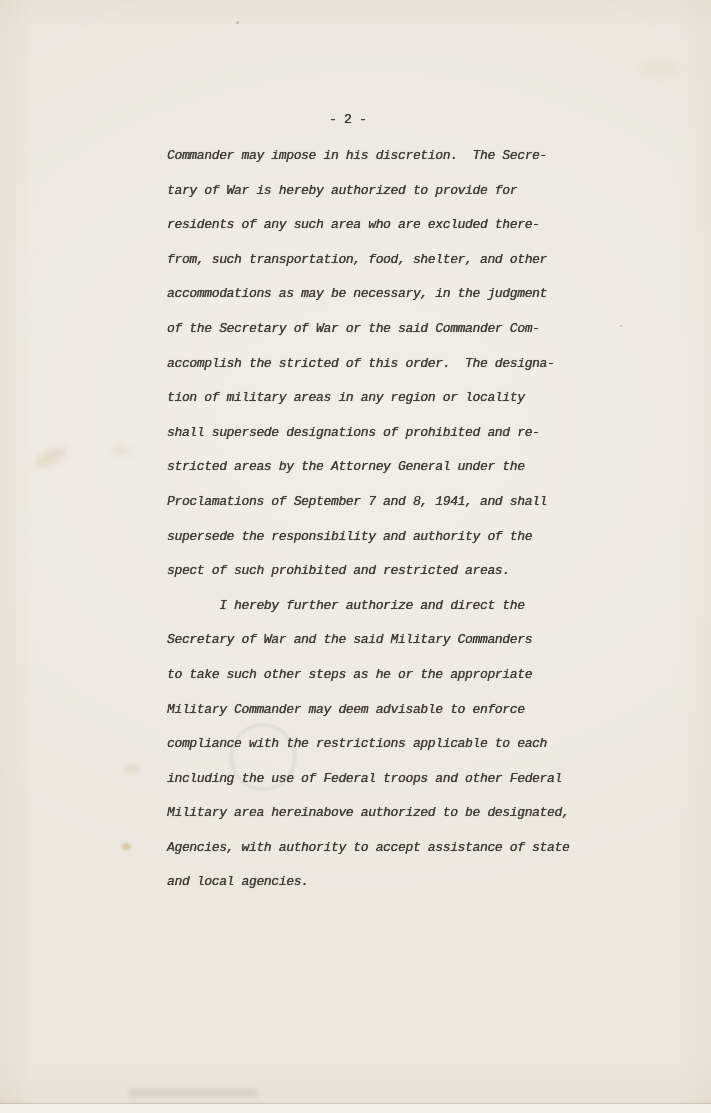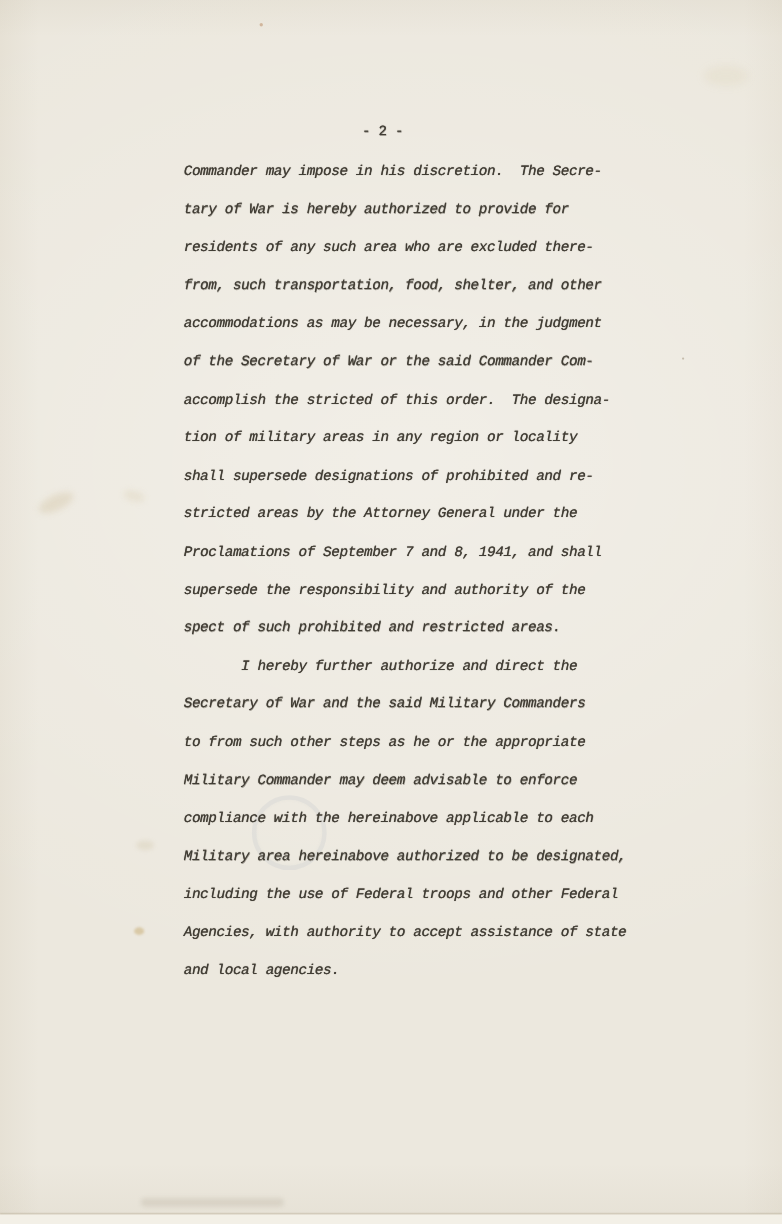--- a/index.html
+++ b/index.html
@@ -112,24 +112,24 @@
       <div class="line">of the Secretary of War or the said Commander Com-</div>
       <div class="line">accomplish the stricted of this order.  The designa-</div>
       <div class="line">tion of military areas in any region or locality</div>
       <div class="line">shall supersede designations of prohibited and re-</div>
       <div class="line">stricted areas by the Attorney General under the</div>
       <div class="line">Proclamations of September 7 and 8, 1941, and shall</div>
       <div class="line">supersede the responsibility and authority of the</div>
       <div class="line">spect of such prohibited and restricted areas.</div>
       <div class="line">       I hereby further authorize and direct the</div>
       <div class="line">Secretary of War and the said Military Commanders</div>
-      <div class="line">to from such other steps as he or the appropriate</div>
+      <div class="line">to take such other steps as he or the appropriate</div>
       <div class="line">Military Commander may deem advisable to enforce</div>
-      <div class="line">compliance with the hereinabove applicable to each</div>
+      <div class="line">compliance with the restrictions applicable to each</div>
+      <div class="line">including the use of Federal troops and other Federal</div>
       <div class="line">Military area hereinabove authorized to be designated,</div>
-      <div class="line">including the use of Federal troops and other Federal</div>
       <div class="line">Agencies, with authority to accept assistance of state</div>
       <div class="line">and local agencies.</div>
     </div>
 
   <div class="bleed"></div>
   <div class="paper-edge"></div>
 </div>
 
 </body></html>

